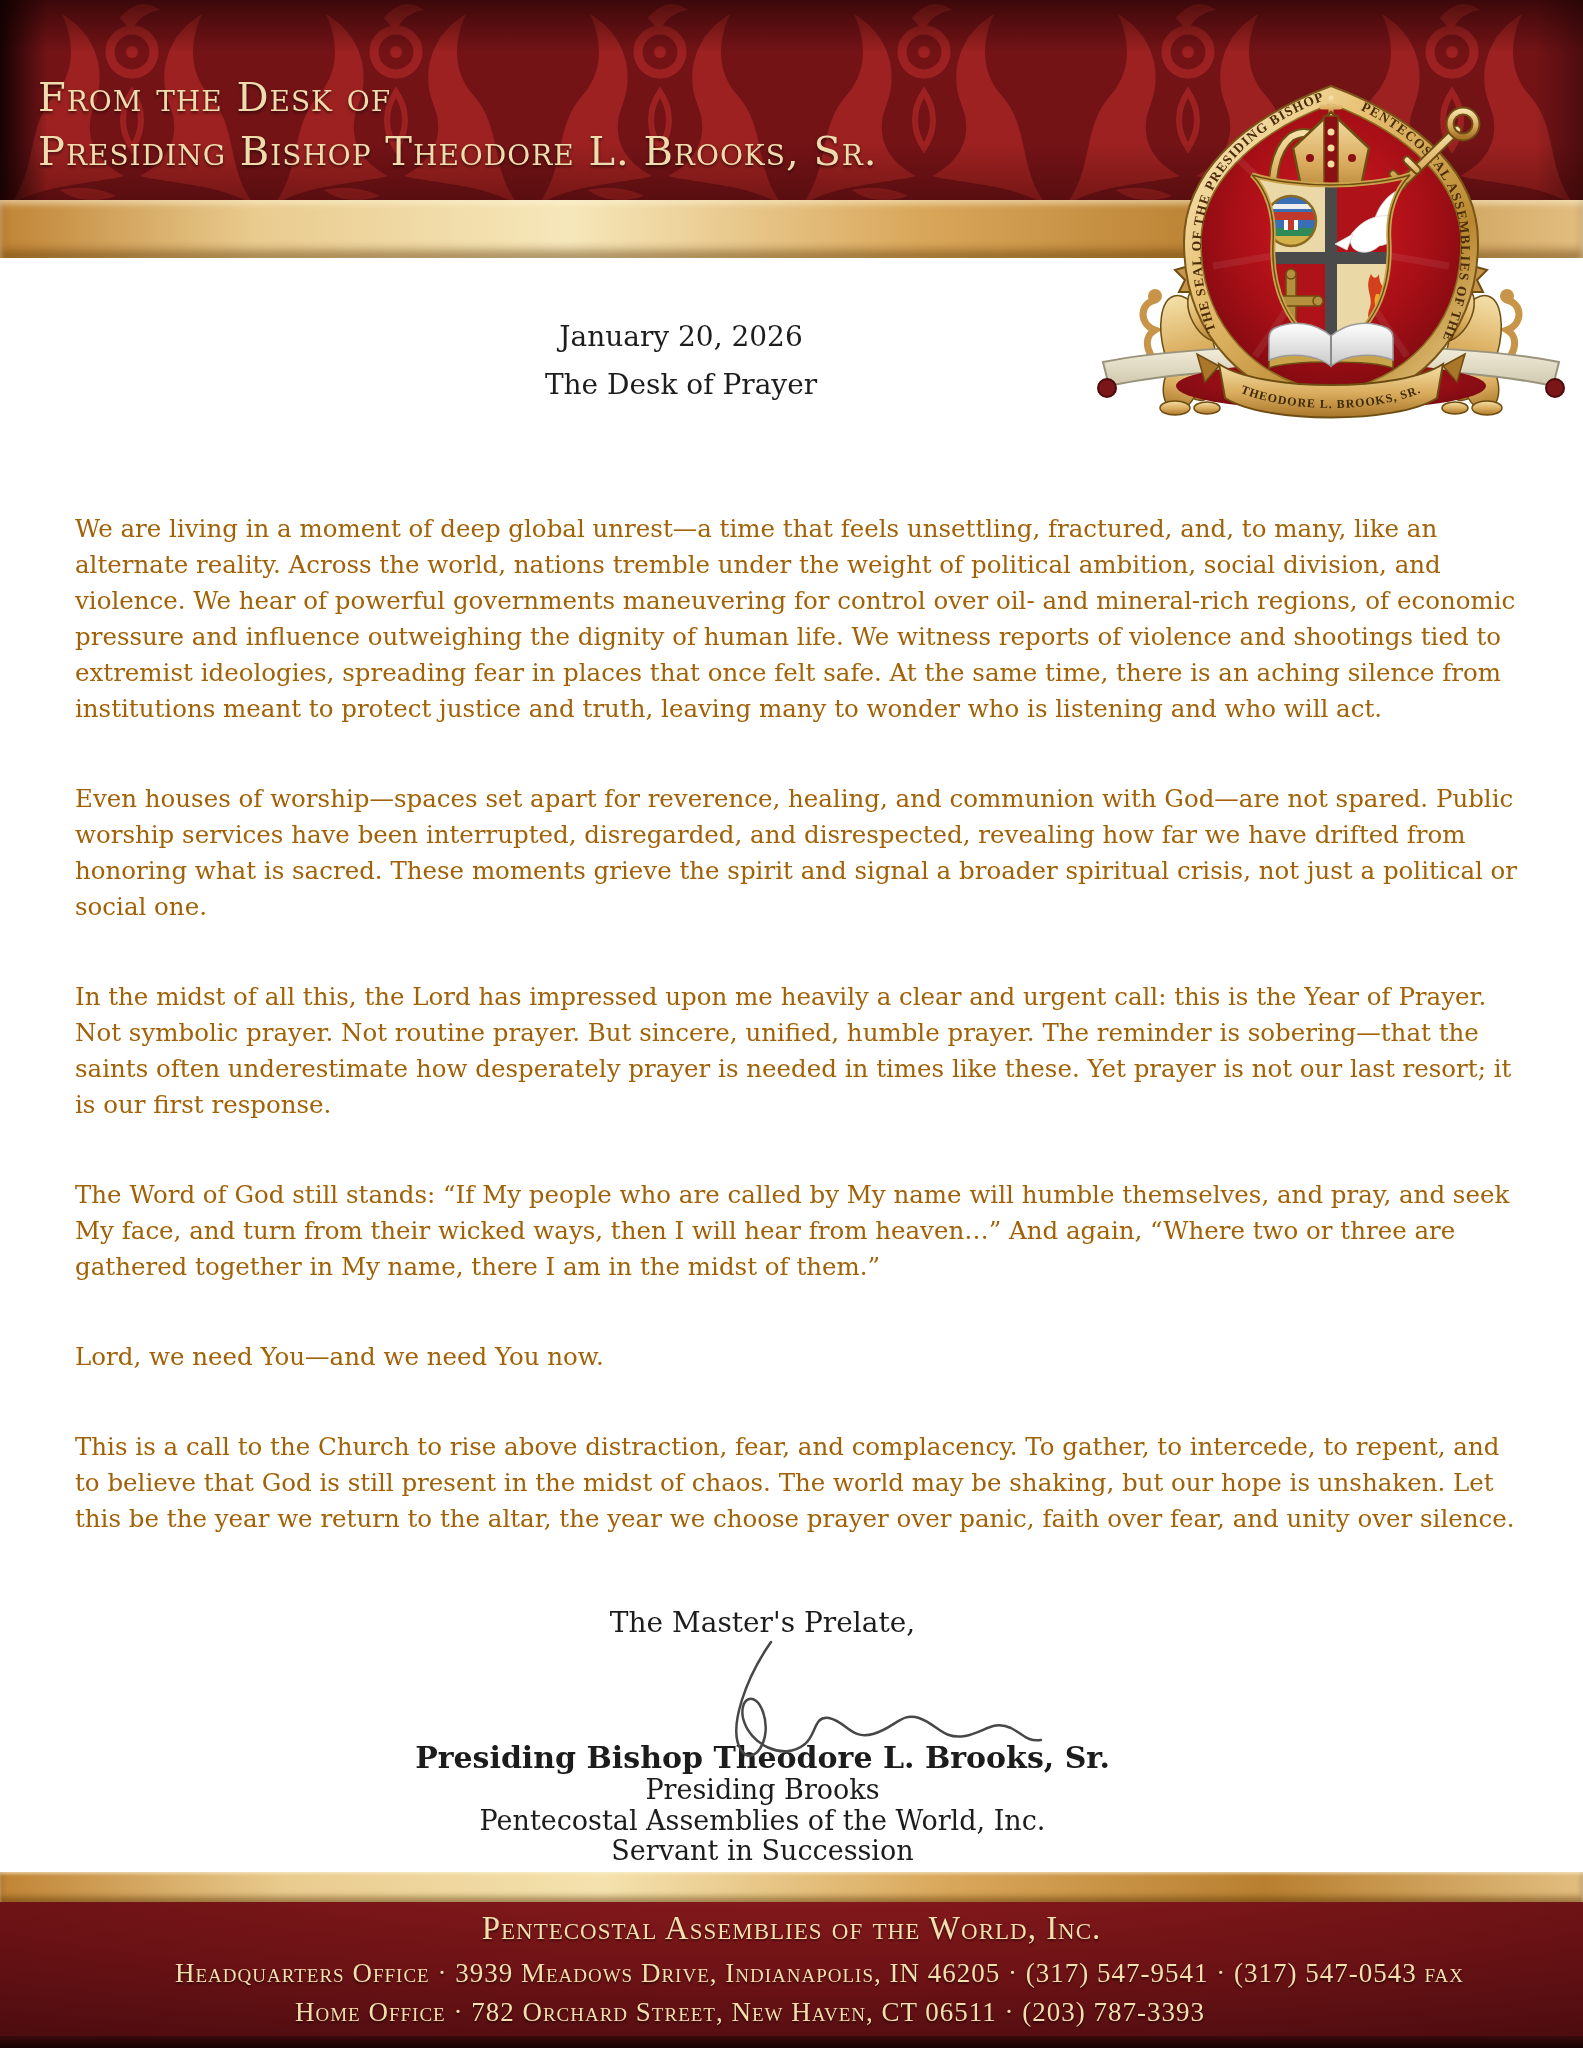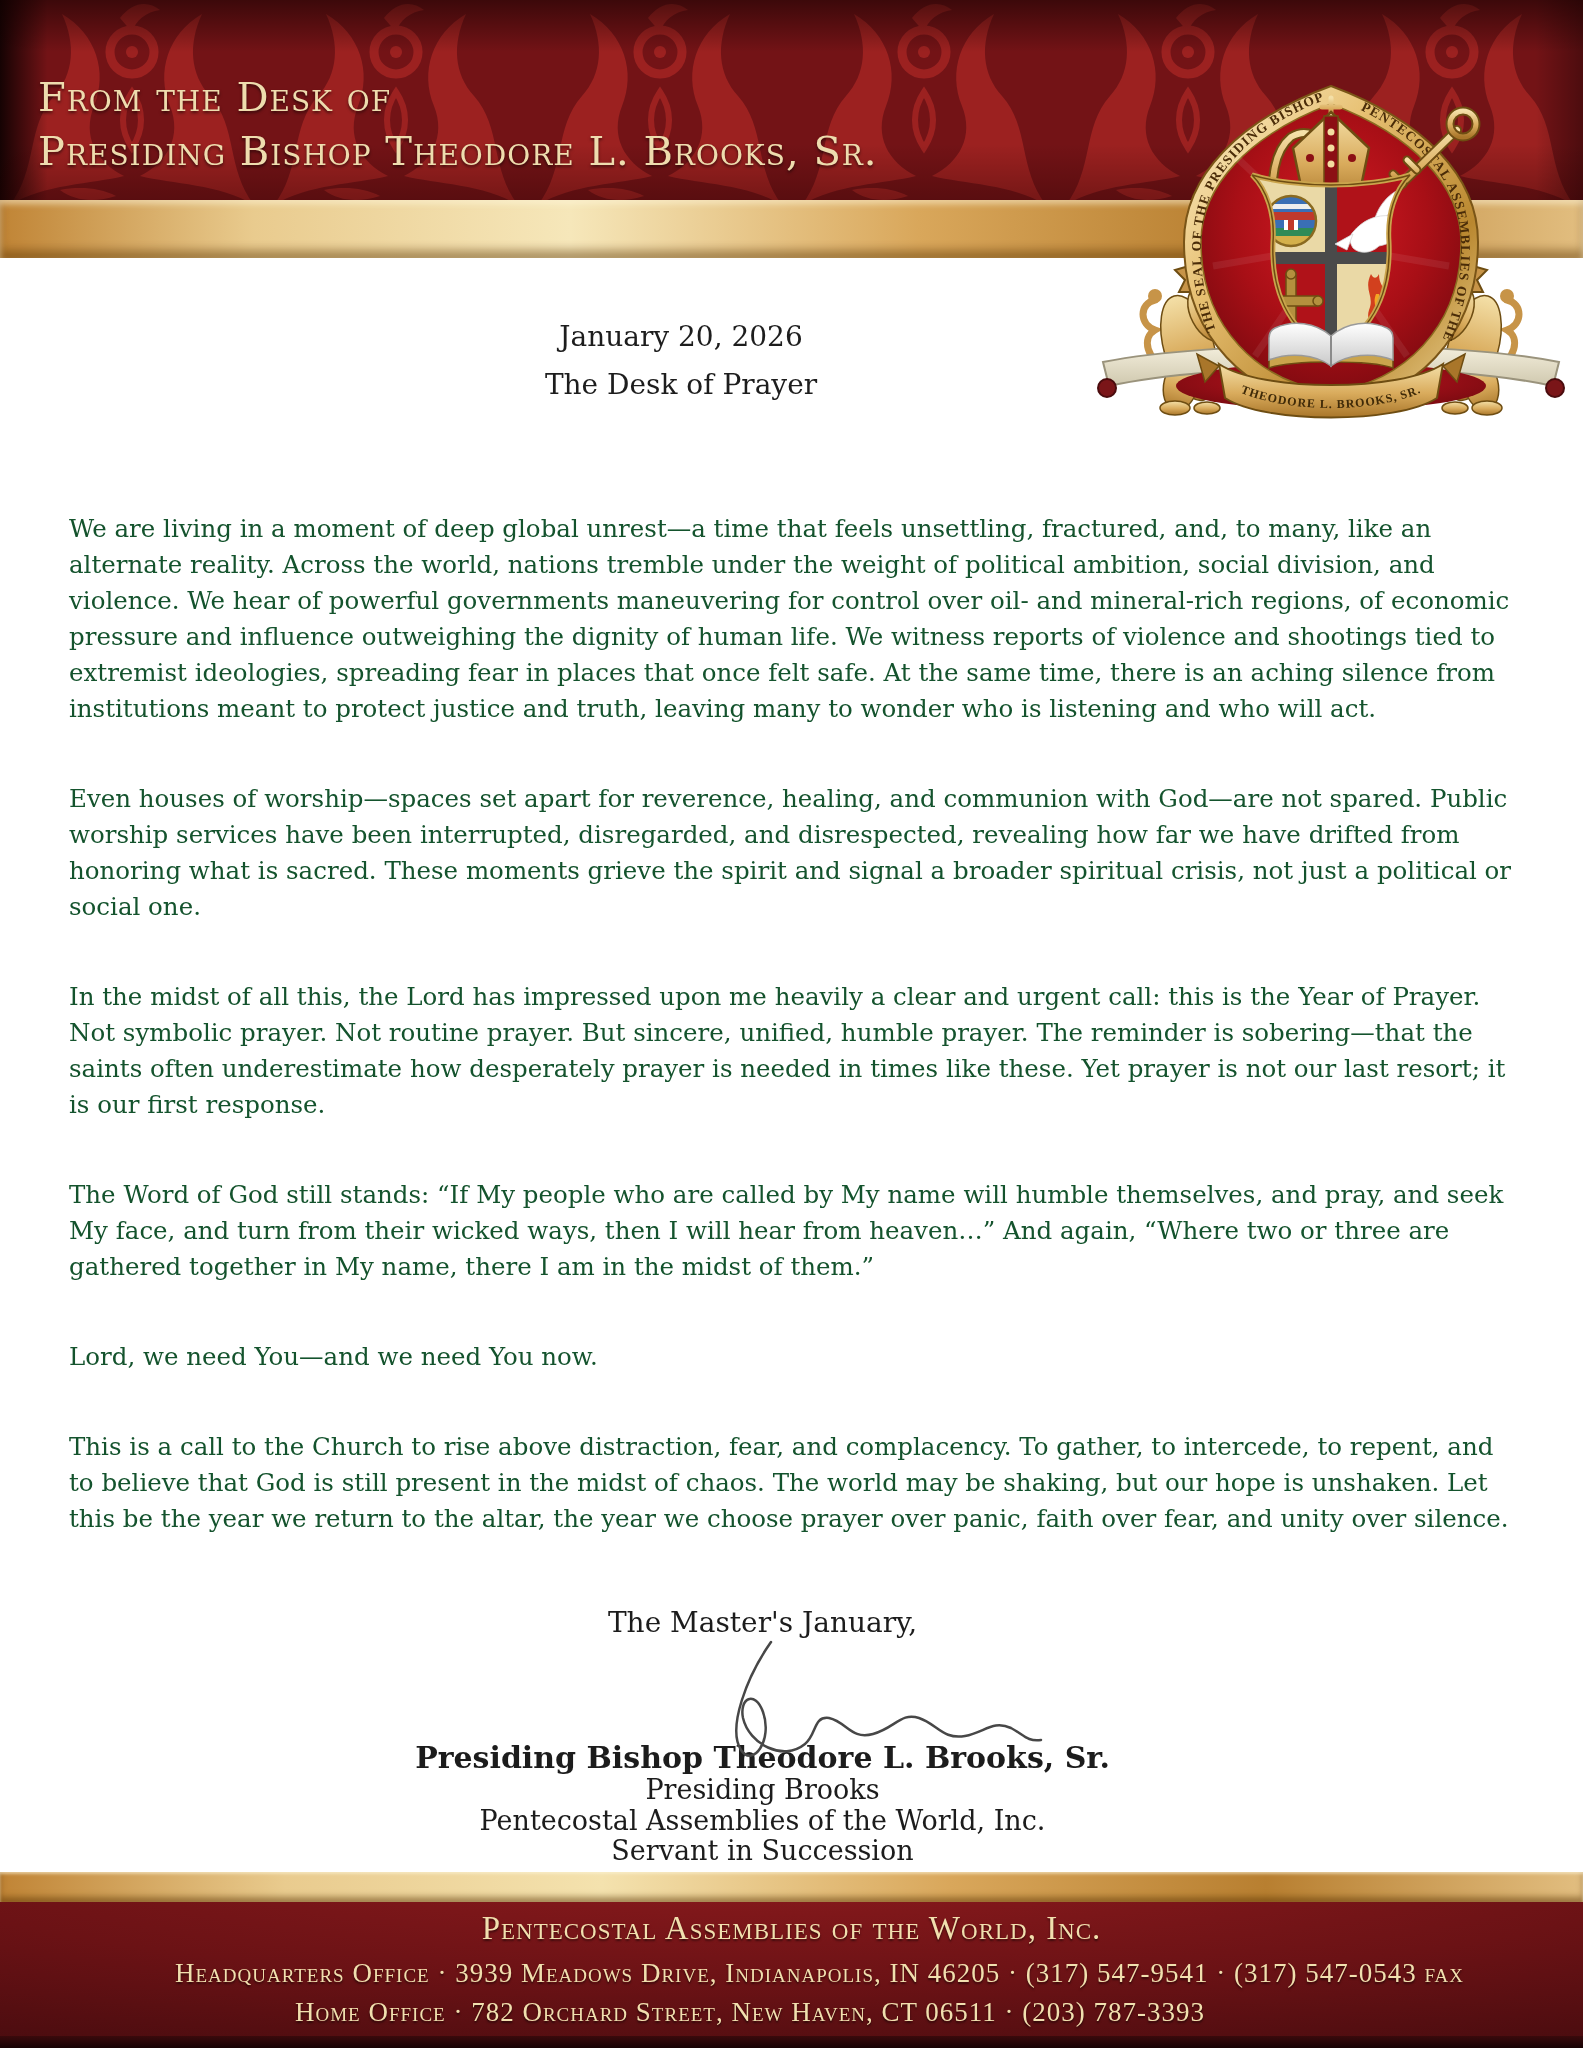--- a/index.html
+++ b/index.html
@@ -21,21 +21,21 @@
   .gold-bar{position:absolute;left:0;top:200px;width:1583px;height:58px;
      background:linear-gradient(90deg,#c08435 0%,#e9cb8e 16%,#f6e7ba 36%,#d9a75b 58%,#b87f30 78%,#e2be80 100%);
      box-shadow:inset 0 4px 6px rgba(255,248,220,.55), inset 0 -8px 10px rgba(88,50,0,.45);}
 
   
   .seal{position:absolute;left:1085px;top:36px;width:492px;height:392px;}
 
   
   .intro-block{position:absolute;left:75px;top:313px;width:1212px;text-align:center;
      font-size:28px;line-height:48px;color:#1d1d1d;}
-  .body-block{position:absolute;left:69px;top:511px;width:1455px;font-size:24.5px;line-height:36px;color:#14532d;}
+  .body-block{position:absolute;left:75px;top:511px;width:1455px;font-size:24.5px;line-height:36px;color:#a16207;}
   .body-block p{margin:0 0 54px 0;}
   .sig-block{position:absolute;left:75px;top:1606px;width:1375px;text-align:center;color:#1c1c1c;}
   .sig-closing{font-size:28px;margin-bottom:102px;}
   .sig-name{font-size:30px;font-weight:bold;line-height:34px;}
   .sig-line{font-size:27px;line-height:30.5px;}
   .sig-svg{position:absolute;left:655px;top:1640px;}
 
   
   .footer-gold{position:absolute;left:0;top:1872px;width:1583px;height:30px;
      background:linear-gradient(90deg,#c08435 0%,#e9cb8e 18%,#f4e2ae 38%,#d9a75b 60%,#b87f30 80%,#e2be80 100%);
@@ -277,21 +277,21 @@
   <div class="body-block">
     <p>We are living in a moment of deep global unrest—a time that feels unsettling, fractured, and, to many, like an alternate reality. Across the world, nations tremble under the weight of political ambition, social division, and violence. We hear of powerful governments maneuvering for control over oil- and mineral-rich regions, of economic pressure and influence outweighing the dignity of human life. We witness reports of violence and shootings tied to extremist ideologies, spreading fear in places that once felt safe. At the same time, there is an aching silence from institutions meant to protect justice and truth, leaving many to wonder who is listening and who will act.</p>
     <p>Even houses of worship—spaces set apart for reverence, healing, and communion with God—are not spared. Public worship services have been interrupted, disregarded, and disrespected, revealing how far we have drifted from honoring what is sacred. These moments grieve the spirit and signal a broader spiritual crisis, not just a political or social one.</p>
     <p>In the midst of all this, the Lord has impressed upon me heavily a clear and urgent call: this is the Year of Prayer. Not symbolic prayer. Not routine prayer. But sincere, unified, humble prayer. The reminder is sobering—that the saints often underestimate how desperately prayer is needed in times like these. Yet prayer is not our last resort; it is our first response.</p>
     <p>The Word of God still stands: “If My people who are called by My name will humble themselves, and pray, and seek My face, and turn from their wicked ways, then I will hear from heaven…” And again, “Where two or three are gathered together in My name, there I am in the midst of them.”</p>
     <p>Lord, we need You—and we need You now.</p>
     <p>This is a call to the Church to rise above distraction, fear, and complacency. To gather, to intercede, to repent, and to believe that God is still present in the midst of chaos. The world may be shaking, but our hope is unshaken. Let this be the year we return to the altar, the year we choose prayer over panic, faith over fear, and unity over silence.</p>
   </div>
 
   <div class="sig-block">
-    <div class="sig-closing">The Master's January,</div>
+    <div class="sig-closing">The Master's Prelate,</div>
     <div class="sig-name">Presiding Bishop Theodore L. Brooks, Sr.</div>
     <div class="sig-line">Presiding Brooks</div>
     <div class="sig-line">Pentecostal Assemblies of the World, Inc.</div>
     <div class="sig-line">Servant in Succession</div>
   </div>
   <svg class="sig-svg" width="450" height="125" viewBox="0 0 450 125">
     <path d="M116,2 C92,36 72,88 86,110 C98,128 118,100 108,72 C100,50 84,58 88,78 C94,104 128,122 150,104 C162,94 158,76 174,78 C192,82 196,100 218,94 C240,88 246,72 264,78 C282,84 288,100 310,96 C330,92 338,80 356,88 C368,94 372,102 386,100" fill="none" stroke="#474747" stroke-width="2.5" stroke-linecap="round"></path>
   </svg>
 
   <div class="footer-gold"></div>

